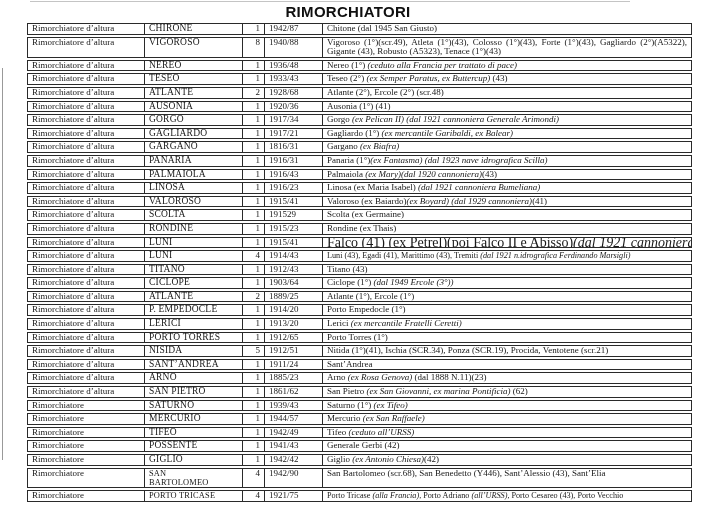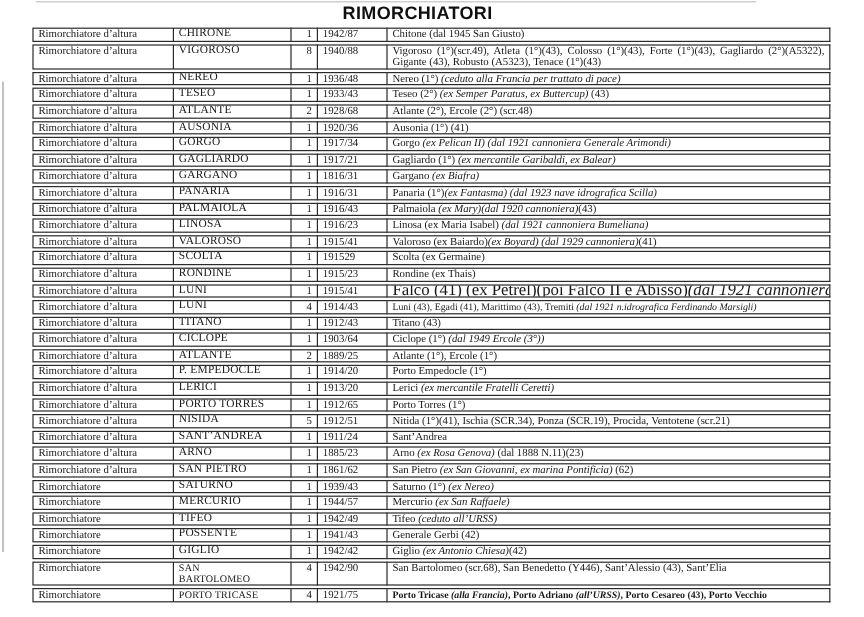--- a/index.html
+++ b/index.html
@@ -47,21 +47,21 @@
   .c-name  { white-space: pre-line; font-size: 9.5px; letter-spacing: 0.2px; }
   .c-qty   { text-align: right; padding-right: 3px; }
   .c-years { white-space: nowrap; }
   .c-notes { white-space: nowrap; }
   
   tr:nth-child(2)  .c-notes { white-space: normal; text-align: justify; margin-left: 41px; }
   tr:nth-child(16) .c-notes { font-size: 14px; }
   tr:nth-child(17) .c-notes { font-size: 8.2px; }
   tr:nth-child(33) .c-name  { font-size: 8.4px; line-height: 9.4px; }
   tr:nth-child(34) .c-name  { font-size: 8.4px; }
-  tr:nth-child(34) .c-notes { font-size: 8.2px; font-weight: bold; }
+  tr:nth-child(34) .c-notes { font-size: 8.2px; }
   
   .scan-line-top  { position: absolute; top: 1px; left: 30px; width: 600px; height: 1px; background: #c4c4c4; }
   .scan-line-left { position: absolute; top: 68px; left: 2px; width: 1px; height: 392px; background: #999999; }
 </style>
 </head>
 <body>
 
 <div class="page">
   <div class="scan-line-top"></div>
   <div class="scan-line-left"></div>
@@ -289,21 +289,21 @@
     <td class="c-qty">1</td>
     <td class="c-years">1861/62</td>
     <td class="c-notes">San Pietro <i>(ex San Giovanni, ex marina Pontificia)</i> (62)</td>
   </tr>
 
   <tr>
     <td class="c-type">Rimorchiatore</td>
     <td class="c-name">SATURNO</td>
     <td class="c-qty">1</td>
     <td class="c-years">1939/43</td>
-    <td class="c-notes">Saturno (1°) <i>(ex Nereo)</i></td>
+    <td class="c-notes">Saturno (1°) <i>(ex Tifeo)</i></td>
   </tr>
 
   <tr>
     <td class="c-type">Rimorchiatore</td>
     <td class="c-name">MERCURIO</td>
     <td class="c-qty">1</td>
     <td class="c-years">1944/57</td>
     <td class="c-notes">Mercurio <i>(ex San Raffaele)</i></td>
   </tr>
 

